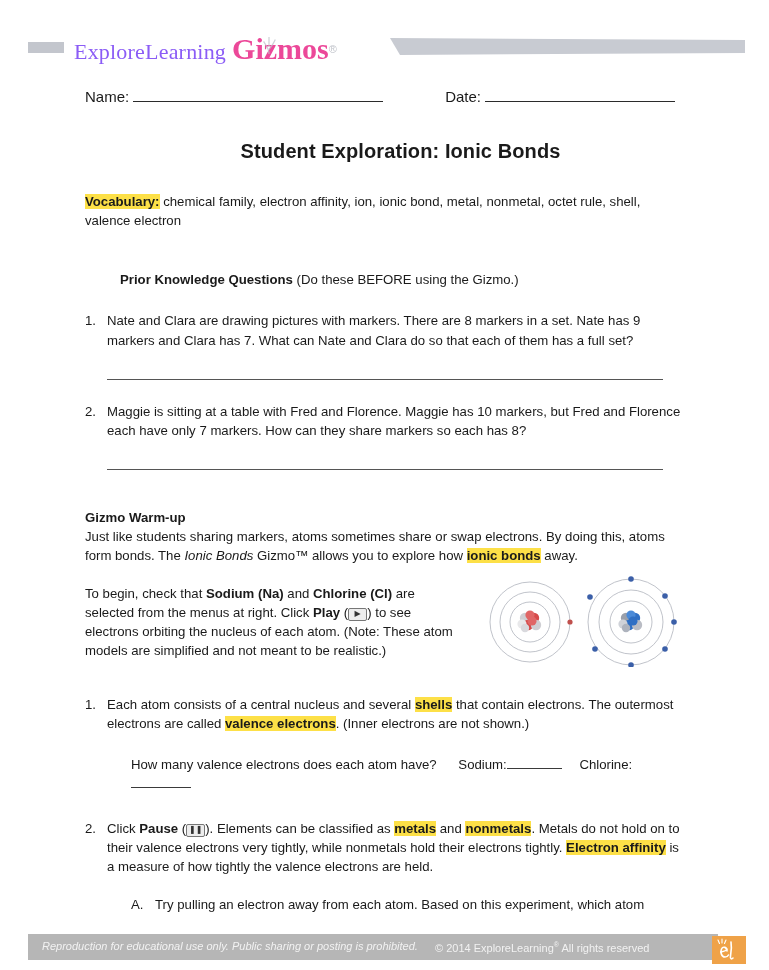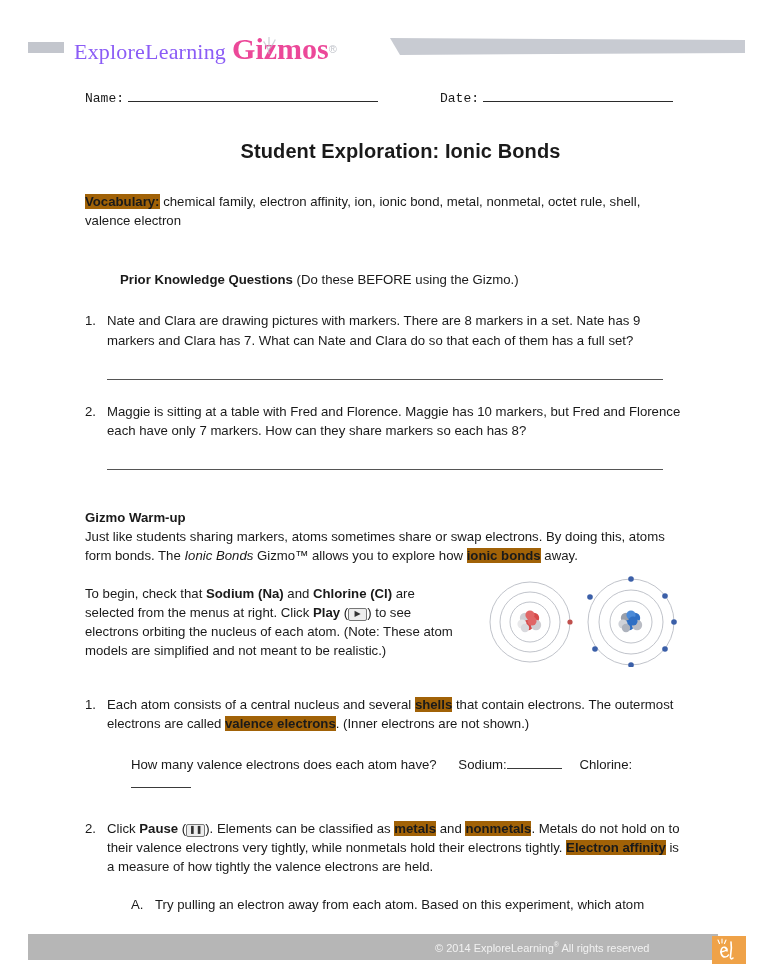--- a/index.html
+++ b/index.html
@@ -76,22 +76,21 @@
     background: #c8cbd2;
     clip-path: polygon(0 0, 100% 2px, 100% 15px, 10px 100%);
   }
 
   
   .namedate {
     position: absolute;
     top: 88px;
     left: 85px;
     width: 600px;
-    font-size: 13px;
-    font-family: Liberation Mono, monospace;
+    font-size: 15px;
   }
   .nd-label { display: inline-block; }
   .rule {
     display: inline-block;
     border-bottom: 1.3px solid #2b2b2b;
     height: 13px;
     margin-left: 4px;
     vertical-align: baseline;
   }
   .rule-name { width: 250px; }
@@ -113,21 +112,21 @@
   
   .page {
     position: absolute;
     top: 192px;
     left: 85px;
     width: 600px;
     font-size: 13.2px;
     line-height: 1.45;
   }
   .hl {
-    background: #a16207;
+    background: #fde047;
     font-weight: bold;
   }
   b, strong { font-weight: bold; }
   i, em { font-style: italic; }
 
   .vocab { margin: 0 0 0 0; }
 
   .pkq {
     margin-top: 40px;
     font-size: 13.2px;
@@ -388,20 +387,21 @@
         <span>is a metal?</span><span class="inline-rule ir-150"></span>
         <span style="margin-left:8px;">Which is a nonmetal?</span><span class="inline-rule ir-160"></span>
       </div>
     </div>
   </div>
 
 </div>
 
 <div class="footer">
   <div class="footer-bar"></div>
+  <div class="footer-left">Reproduction for educational use only. Public sharing or posting is prohibited.</div>
   <div class="footer-right"><span>© 2014 ExploreLearning</span><sup>®</sup><span> All rights reserved</span></div>
   <div class="el-badge">
     <svg width="34" height="28" viewBox="0 0 34 28">
       <path d="M10 7 L10 3 M7.5 7.5 L6 4 M12.5 7.5 L14 4" stroke="#ffffff" stroke-width="1.1" fill="none" stroke-linecap="round"></path>
       <path d="M15 15 C15 11, 11 10, 9.5 13 C8 16, 9.5 21, 13 21 C15 21, 16 20, 16.5 19" stroke="#ffffff" stroke-width="1.6" fill="none" stroke-linecap="round"></path>
       <path d="M9 16 C12 15.5, 14.5 14.5, 15 13" stroke="#ffffff" stroke-width="1.3" fill="none" stroke-linecap="round"></path>
       <path d="M19 6 C20 12, 19 17, 18.5 20 C18 23, 19.5 23.5, 21 22" stroke="#ffffff" stroke-width="1.6" fill="none" stroke-linecap="round"></path>
     </svg>
   </div>
 </div>

